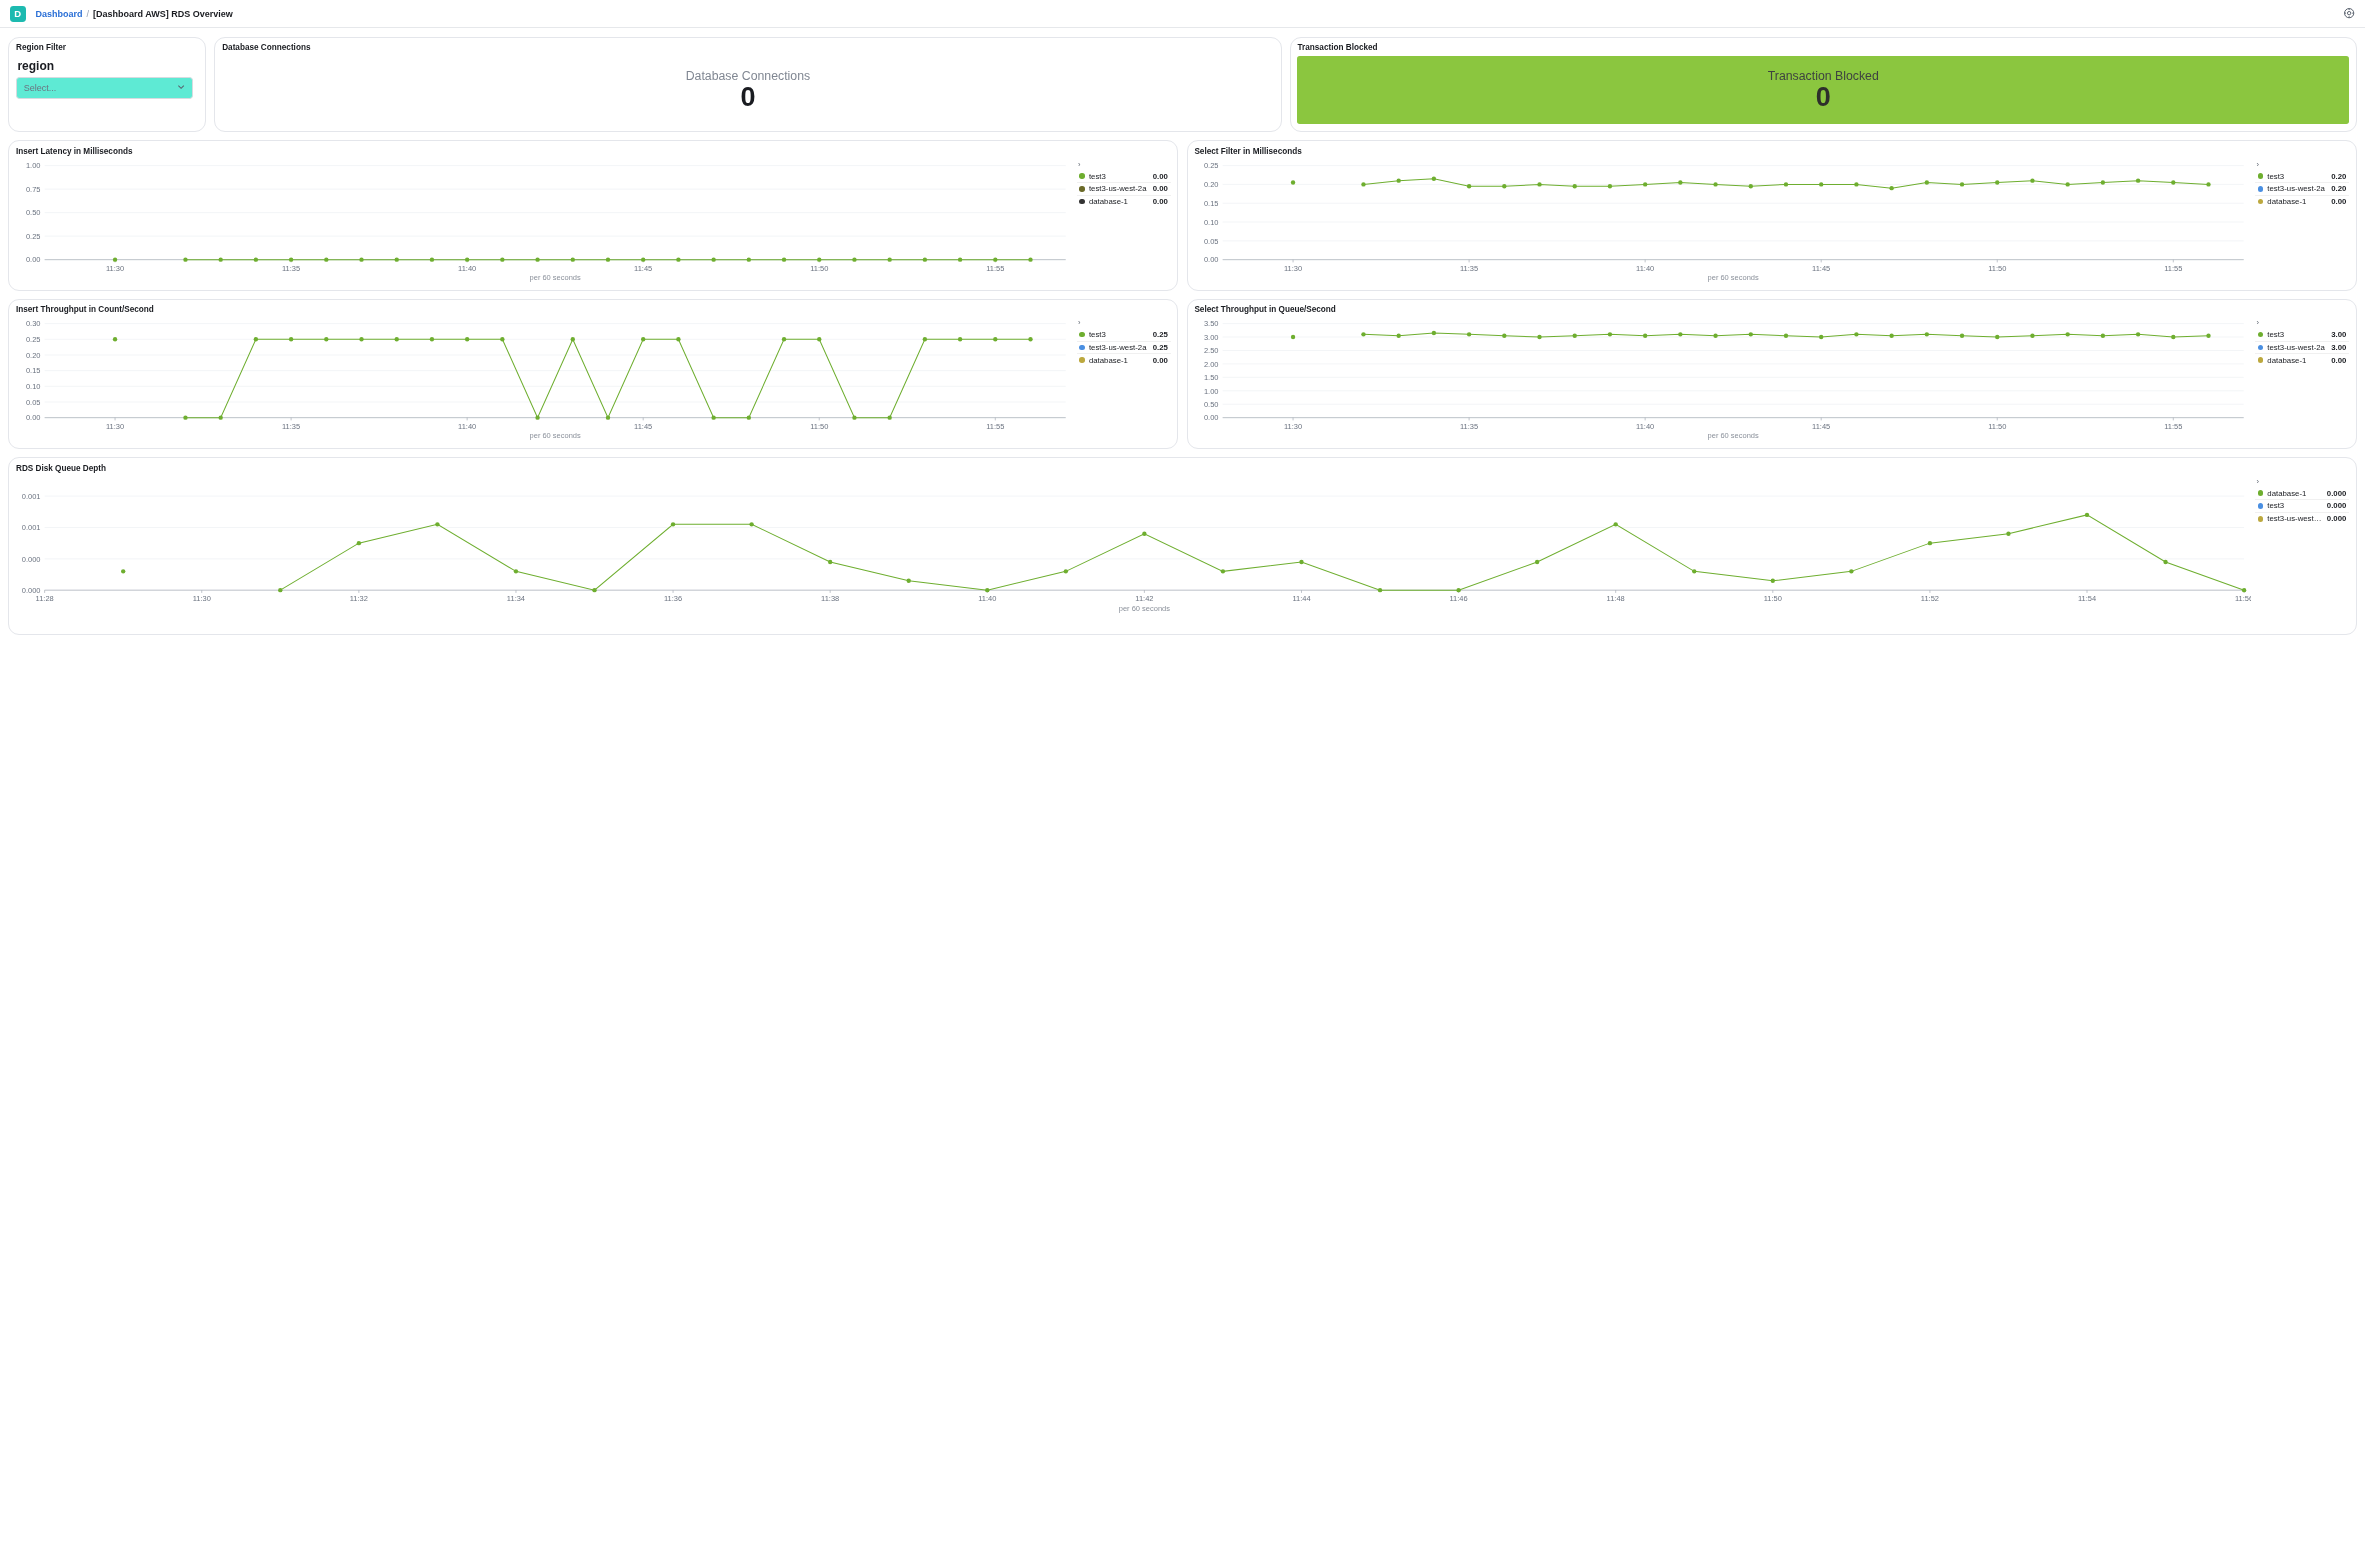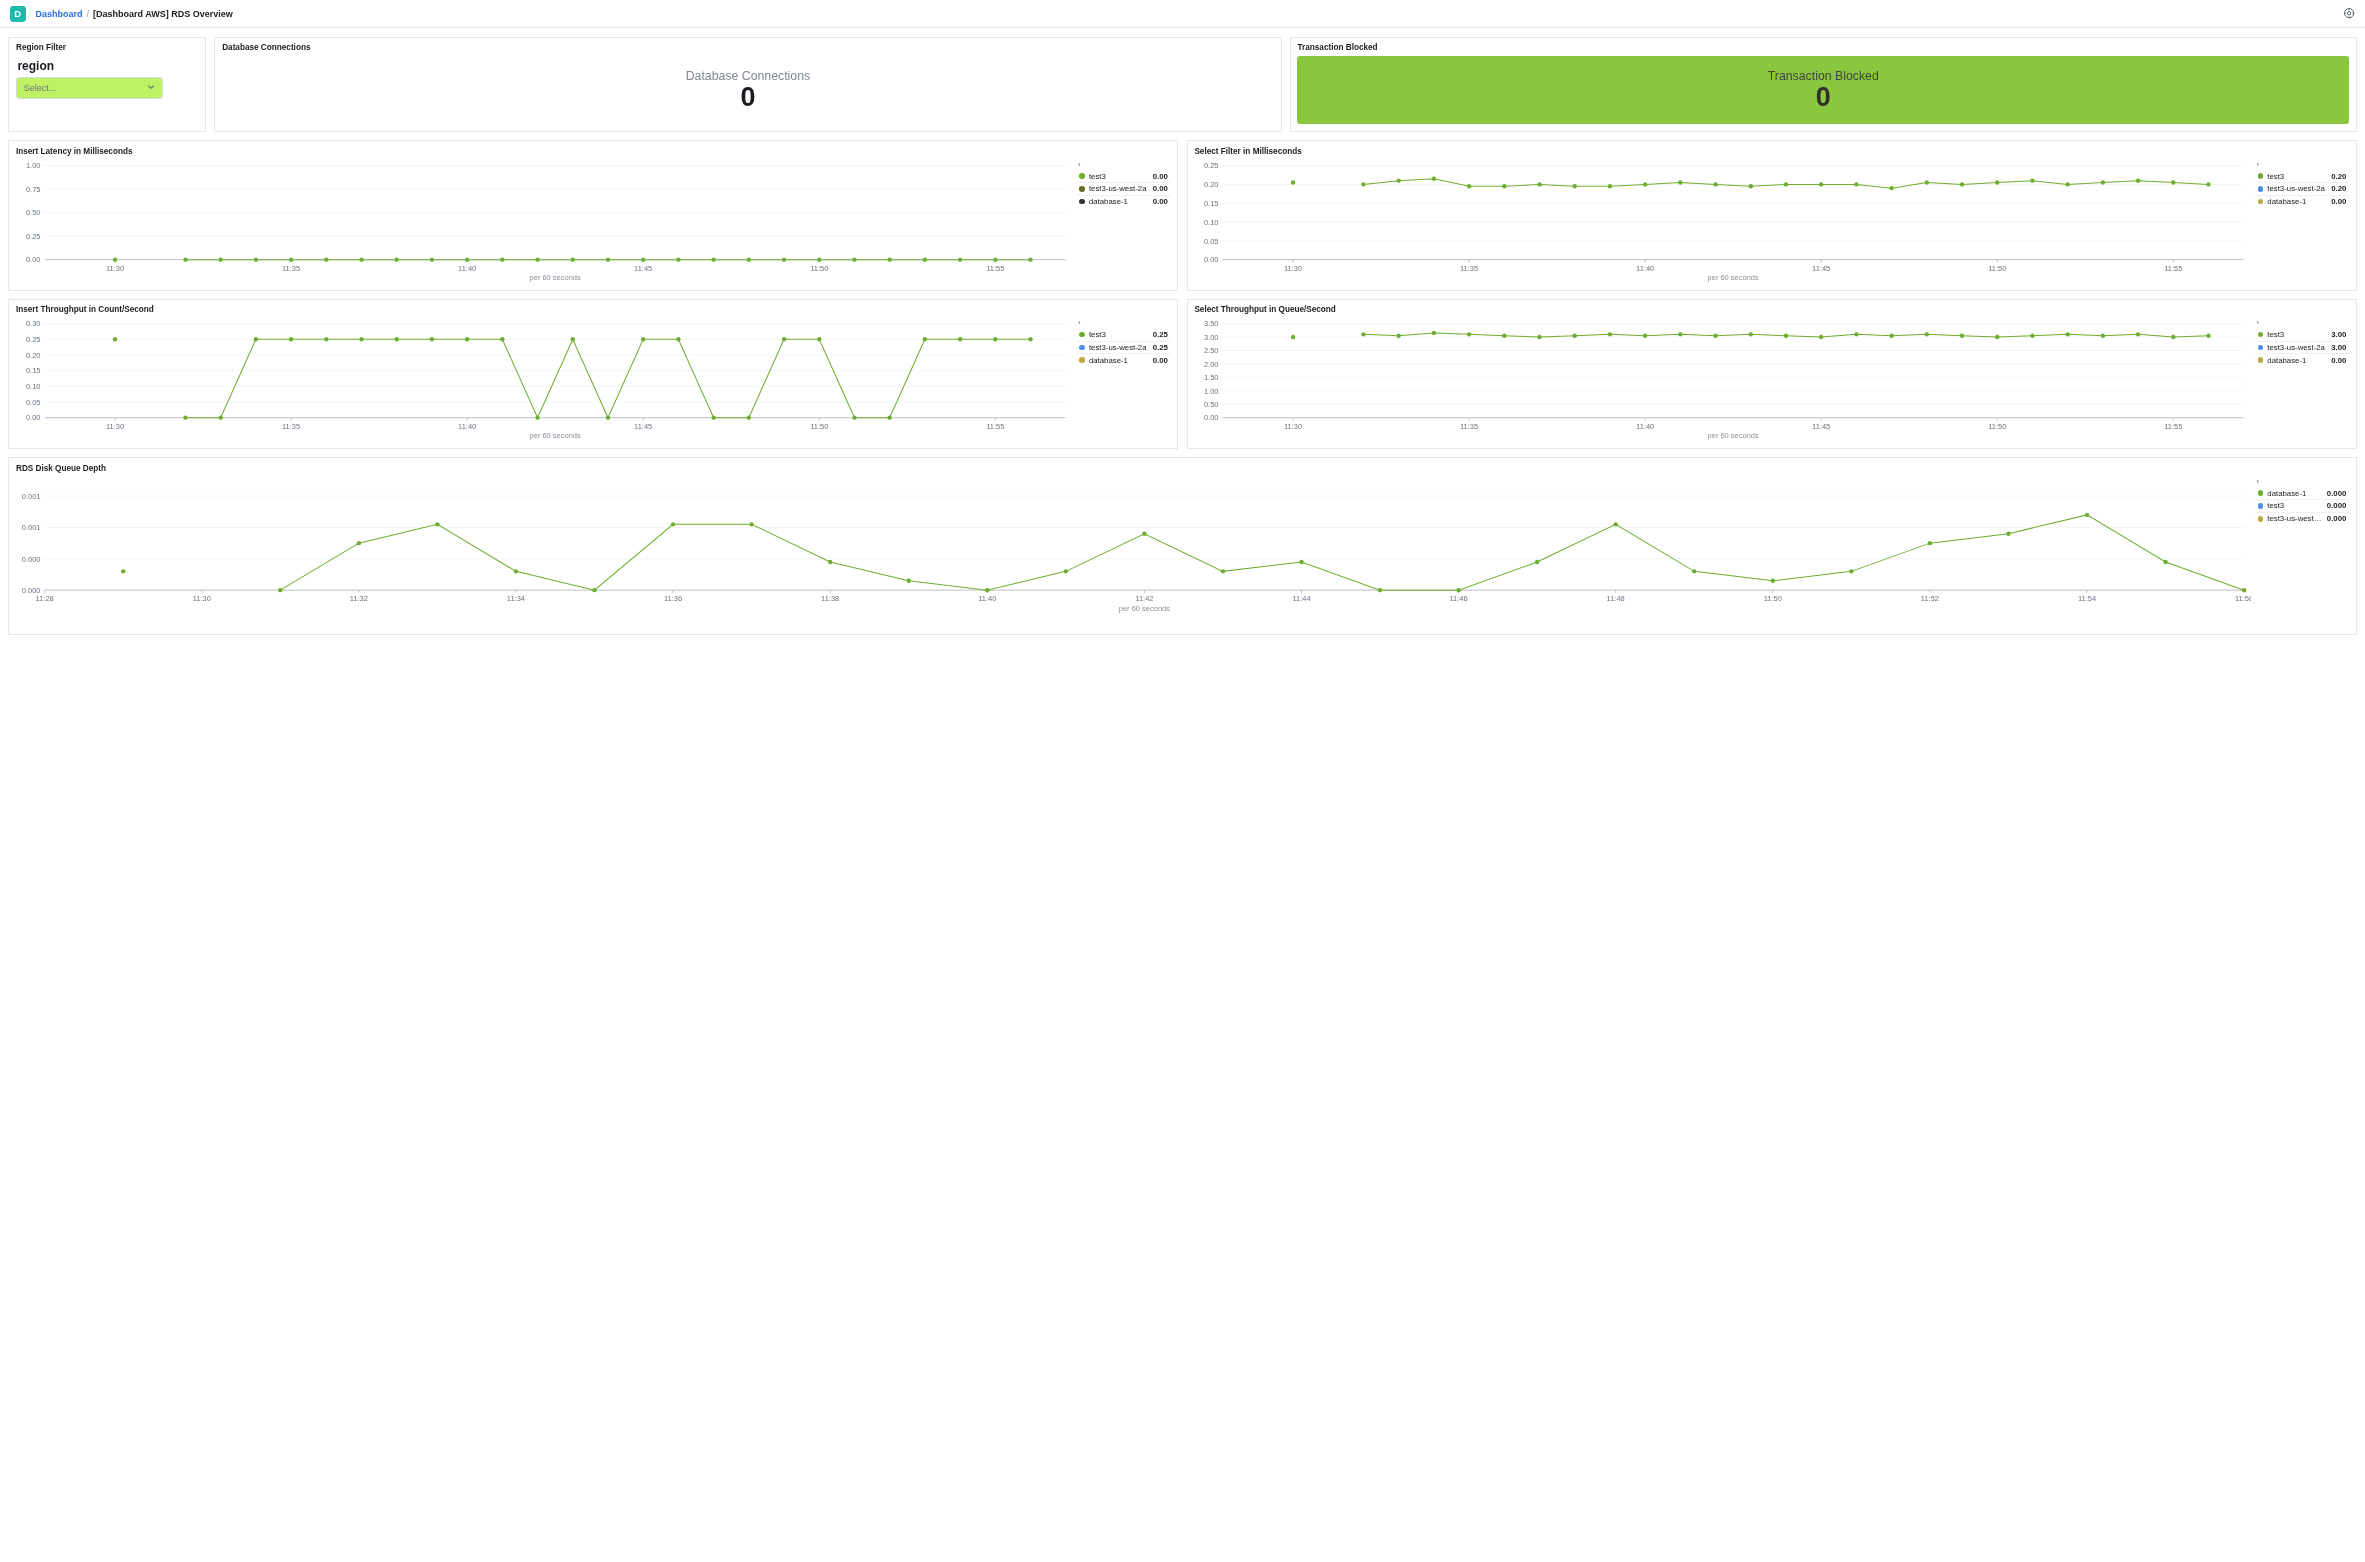--- a/index.html
+++ b/index.html
@@ -6,24 +6,24 @@
   html, body { margin:0; padding:0; font-family: -apple-system, "Segoe UI", Helvetica, Arial, sans-serif; font-size:9px; color:#1a1c21; background:#fff; }
   .top { display:flex; align-items:center; padding:5.5px 9.5px; border-bottom:0.7px solid #e6e8eb; }
   .logo { width:16.4px; height:16.4px; border-radius:3.4px; background:#1dbab0; color:#fff; font-weight:700; display:flex; align-items:center; justify-content:center; font-size:9.5px; margin-right:9.5px; }
   .crumb-link { color:#2a6fd6; text-decoration:none; cursor:pointer;font-weight:bold; }
   .crumb-sep { color:#98a2b3; margin:0 4.1px; }
   .crumb-cur { font-weight:600; color:#1a1c21; }
   .top-right { margin-left:auto; display:flex; gap:6.8px; color:#59616d; }
 
   .page { padding:8.2px; }
   .row { display:flex; gap:8.2px; margin-bottom:8.2px; }
-  .panel { border:0.7px solid #e4e6eb; border-radius:0; background:#fff; padding:5.5px 6.8px 6.8px; flex:1; display:flex; flex-direction:column; min-width:0; }
+  .panel { border:0.7px solid #e4e6eb; border-radius:11px; background:#fff; padding:5.5px 6.8px 6.8px; flex:1; display:flex; flex-direction:column; min-width:0; }
   .panel-title { font-weight:700; font-size:8.2px; color:#1a1c21; margin-bottom:4.1px; }
   .form-label { font-weight:700; font-size:12px; margin:2.7px 1.4px 4.1px; color:#1a1c21; }
-  .select { position:relative; border:0.7px solid #d7dbe0; border-radius:3.4px; background:#bef264; padding:4.8px 20.5px 4.8px 6.8px; color:#6b7380; cursor:pointer; width:147px; }
+  .select { position:relative; border:0.7px solid #d7dbe0; border-radius:3.4px; background:#5eead4; padding:4.8px 20.5px 4.8px 6.8px; color:#6b7380; cursor:pointer; width:177px; }
   .select .chev { position:absolute; right:6.8px; top:50%; transform:translateY(-50%); color:#59616d; }
 
   .metric { flex:1; display:flex; flex-direction:column; align-items:center; justify-content:center; border-radius:2.7px; padding:9.5px 4.1px; min-height:68px; }
   .metric-label { font-size:12.3px; font-weight:500; }
   .metric-value { font-size:27px; font-weight:700; line-height:1.05; }
   .metric.gray .metric-label { color:#808792; }
   .metric.green { background:#8bc63f; }
   .metric.green .metric-label { color:#3e4340; }
   .metric.green .metric-value { color:#2e2f2b; }
 

